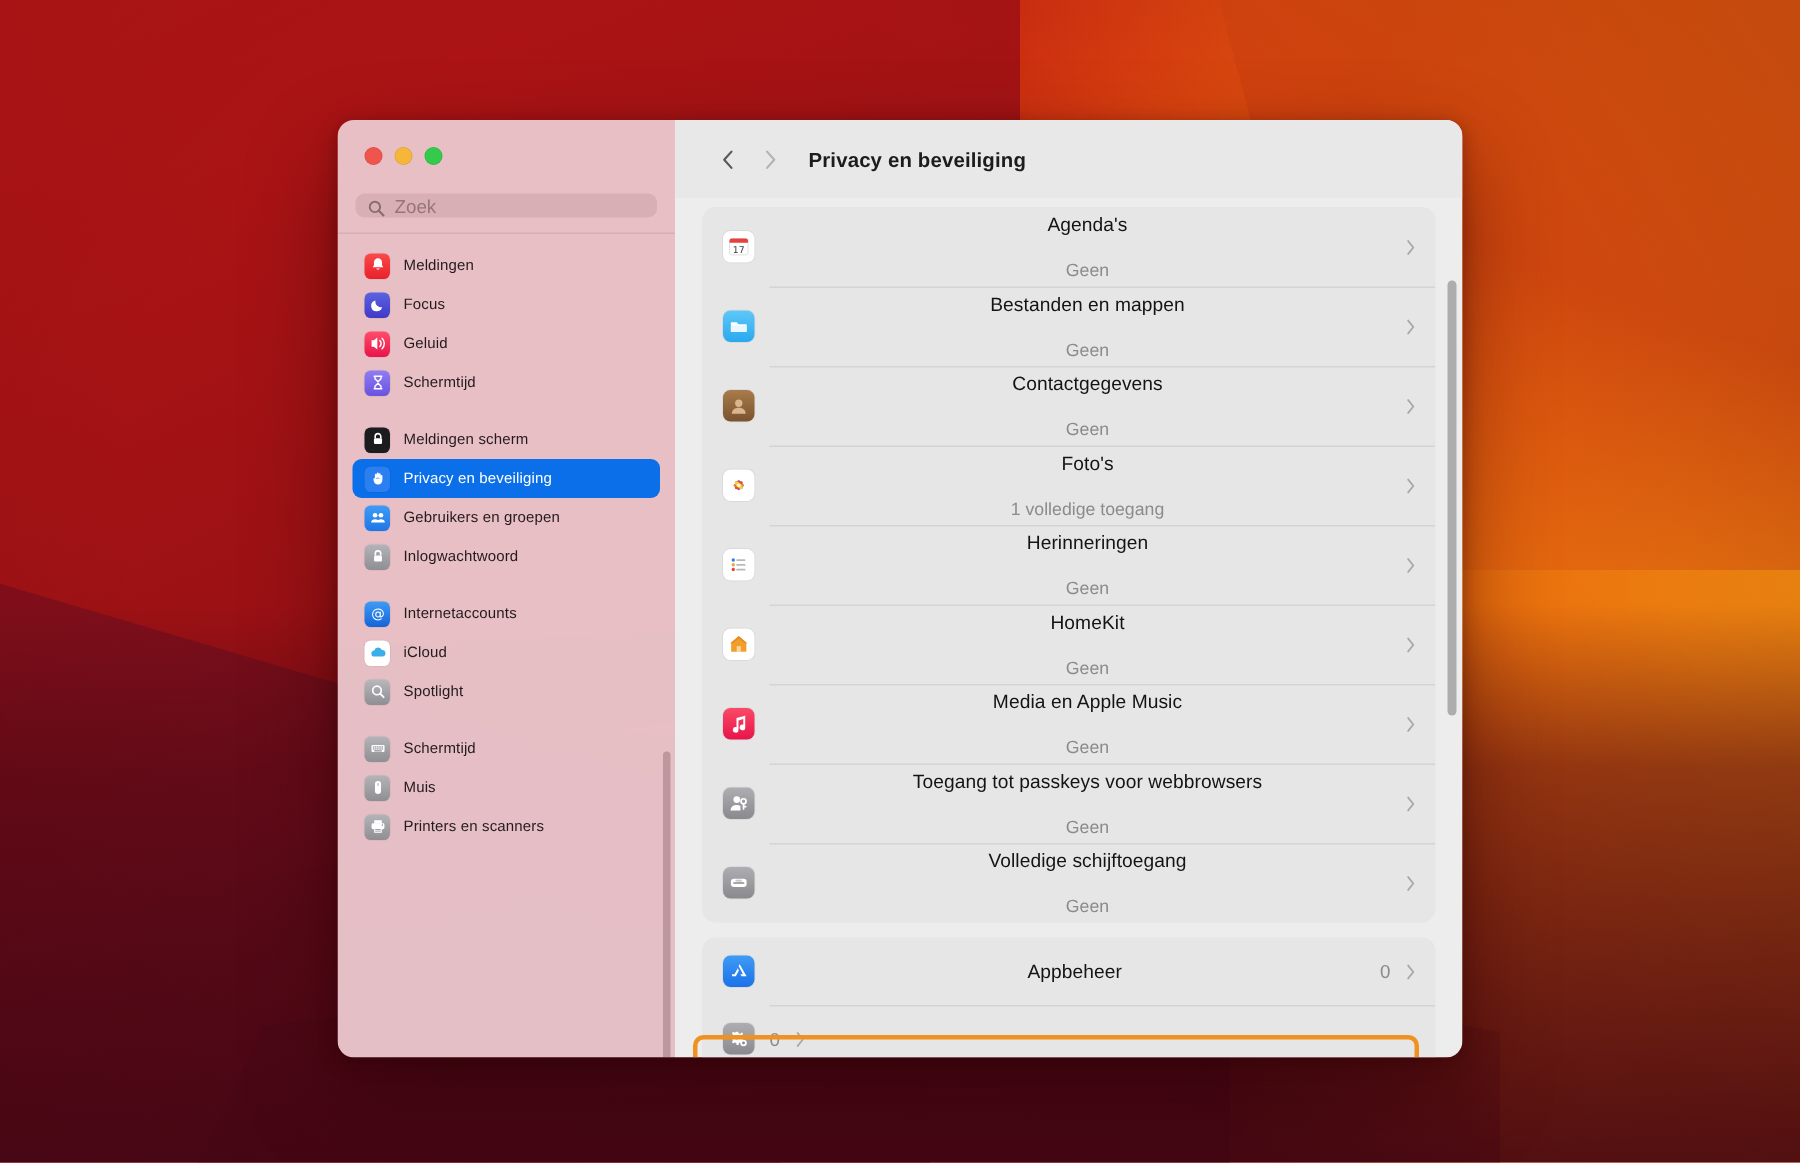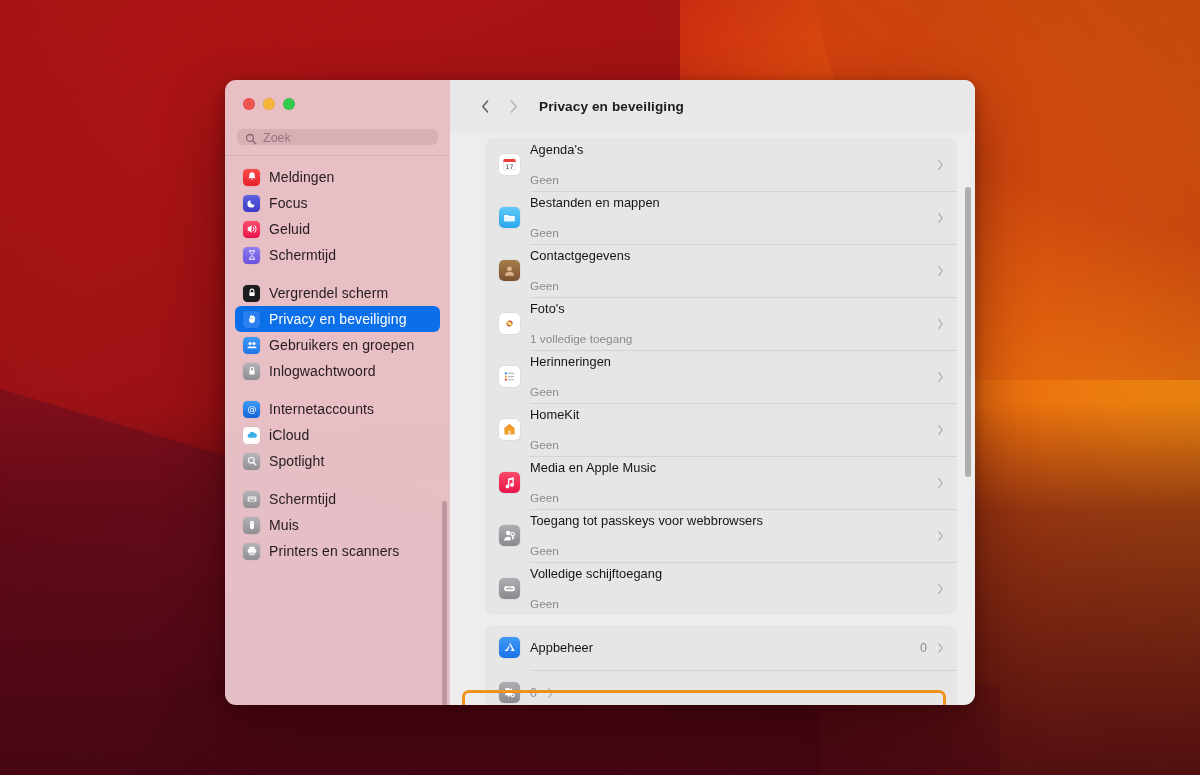--- a/index.html
+++ b/index.html
@@ -135,21 +135,21 @@
   .sb-group { margin-bottom: 12px; }
   .sb-item {
     display: flex; align-items: center; gap: 9px;
     height: 26px; padding: 0 8px;
     border-radius: 6px;
     cursor: default;
   }
   .sb-item.selected { background: #0a6fe8; }
   .sb-item.selected .sb-label { color: #fff; }
   .sb-label {
-    font-size: 14px; color: #241b1e; white-space: nowrap;
+    font-size: 10px; color: #241b1e; white-space: nowrap;
     letter-spacing: .1px;
   }
   .sb-icon {
     width: 17px; height: 17px; border-radius: 4.2px;
     flex: 0 0 17px;
     display: flex; align-items: center; justify-content: center;
     overflow: hidden;
     box-shadow: 0 0 0 .5px rgba(0,0,0,.06);
   }
   .sb-icon svg { width: 12px; height: 12px; display: block; }
@@ -188,22 +188,23 @@
   .nav-back  { color: #58585a; }
   .nav-fwd   { color: #b3b3b5; }
   #pane-title {
     font-size: 13.6px; font-weight: bold; color: #1c1c1e;
     margin-left: 11px; letter-spacing: .1px;
   }
 
   #content-scroll {
     flex: 1 1 auto;
     overflow: hidden;
-    padding: 6px 18px 0 35px;
+    padding: 6px 18px 0 18px;
     position: relative;
+    text-align: center;
   }
   .card {
     background: #e6e6e6;
     border-radius: 9px;
     overflow: hidden;
     margin-bottom: 10px;
   }
   .row {
     position: relative;
     display: flex; align-items: center;
@@ -344,21 +345,21 @@
               <svg viewBox="0 0 16 16">
                   <path d="M5.5 7V5.3a2.5 2.5 0 0 1 5 0V7" fill="none" stroke="#fff" stroke-width="1.4"></path>
                   <rect x="4.4" y="6.9" width="7.2" height="5" rx="1.1" fill="#fff"></rect>
                   <g fill="#1c1c1e">
                     <rect x="5.3" y="12.6" width="1.2" height="1.1" rx=".3"></rect>
                     <rect x="7.4" y="12.6" width="1.2" height="1.1" rx=".3"></rect>
                     <rect x="9.5" y="12.6" width="1.2" height="1.1" rx=".3"></rect>
                   </g>
                 </svg>
             </span>
-            <span class="sb-label">Vergrendel scherm</span>
+            <span class="sb-label">Meldingen scherm</span>
           </div>
           <div class="sb-item selected">
             <span class="sb-icon" style="background:#2b7ff0">
               <svg viewBox="0 0 16 16">
                   <path d="M5.2 8.4V4.6a.85.85 0 0 1 1.7 0v3M6.9 7.3V3.5a.85.85 0 0 1 1.7 0v3.6M8.6 7.3V4.1a.85.85 0 0 1 1.7 0v3.6M10.3 7.7V5.6a.8.8 0 0 1 1.6 0v3.8c0 2.3-1.6 4-3.8 4s-3.6-1.4-3.9-3.1l-.3-1.6a.85.85 0 0 1 1.6-.5z" fill="#fff"></path>
                 </svg>
             </span>
             <span class="sb-label">Privacy en beveiliging</span>
           </div>
           <div class="sb-item">

